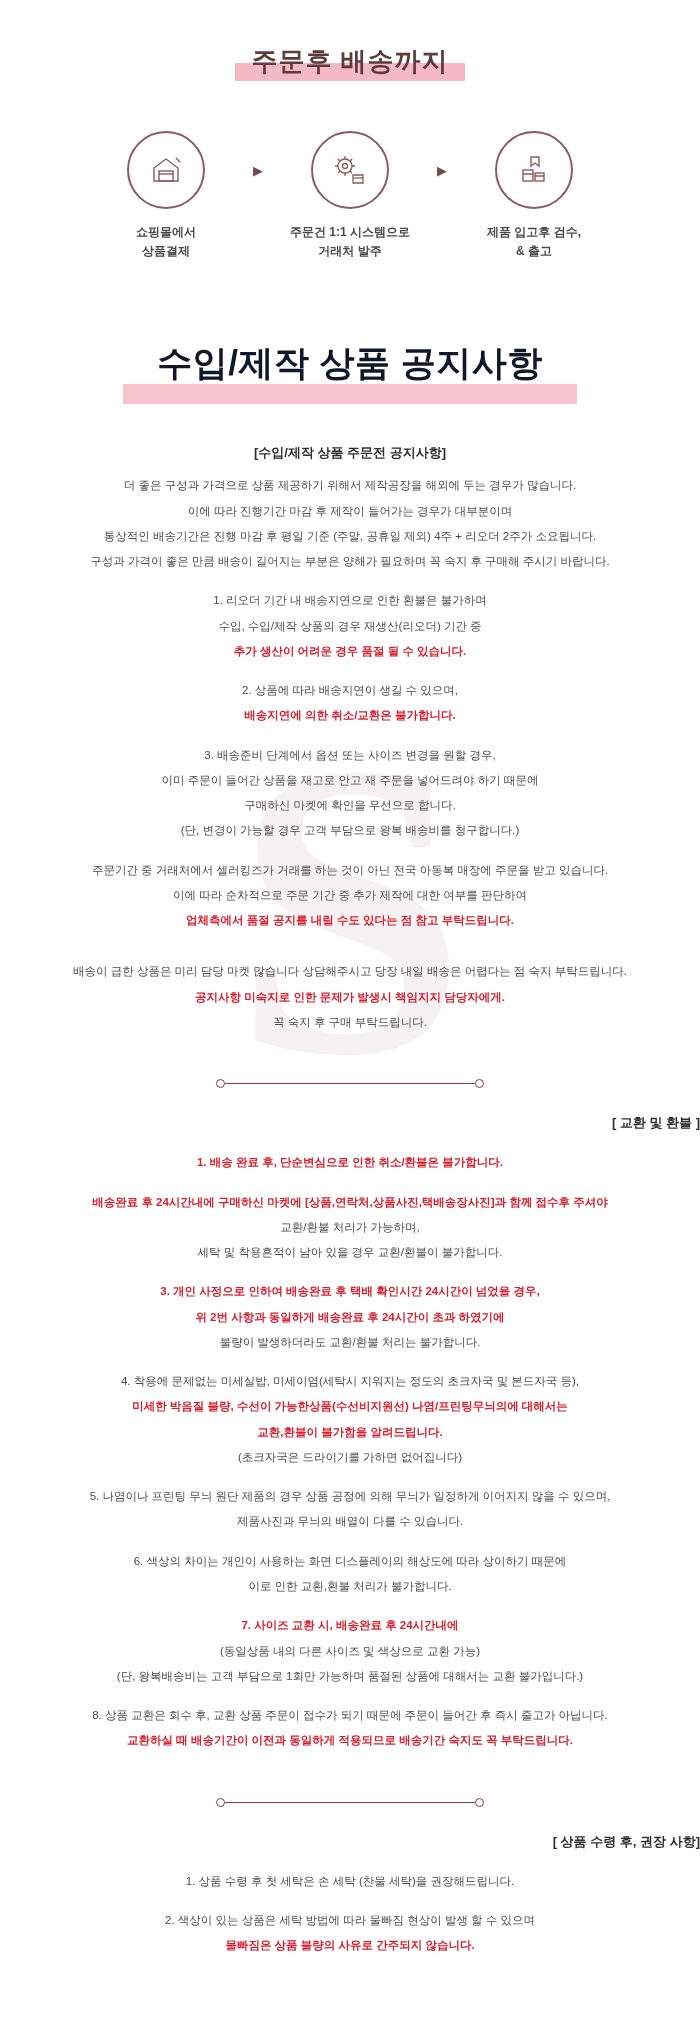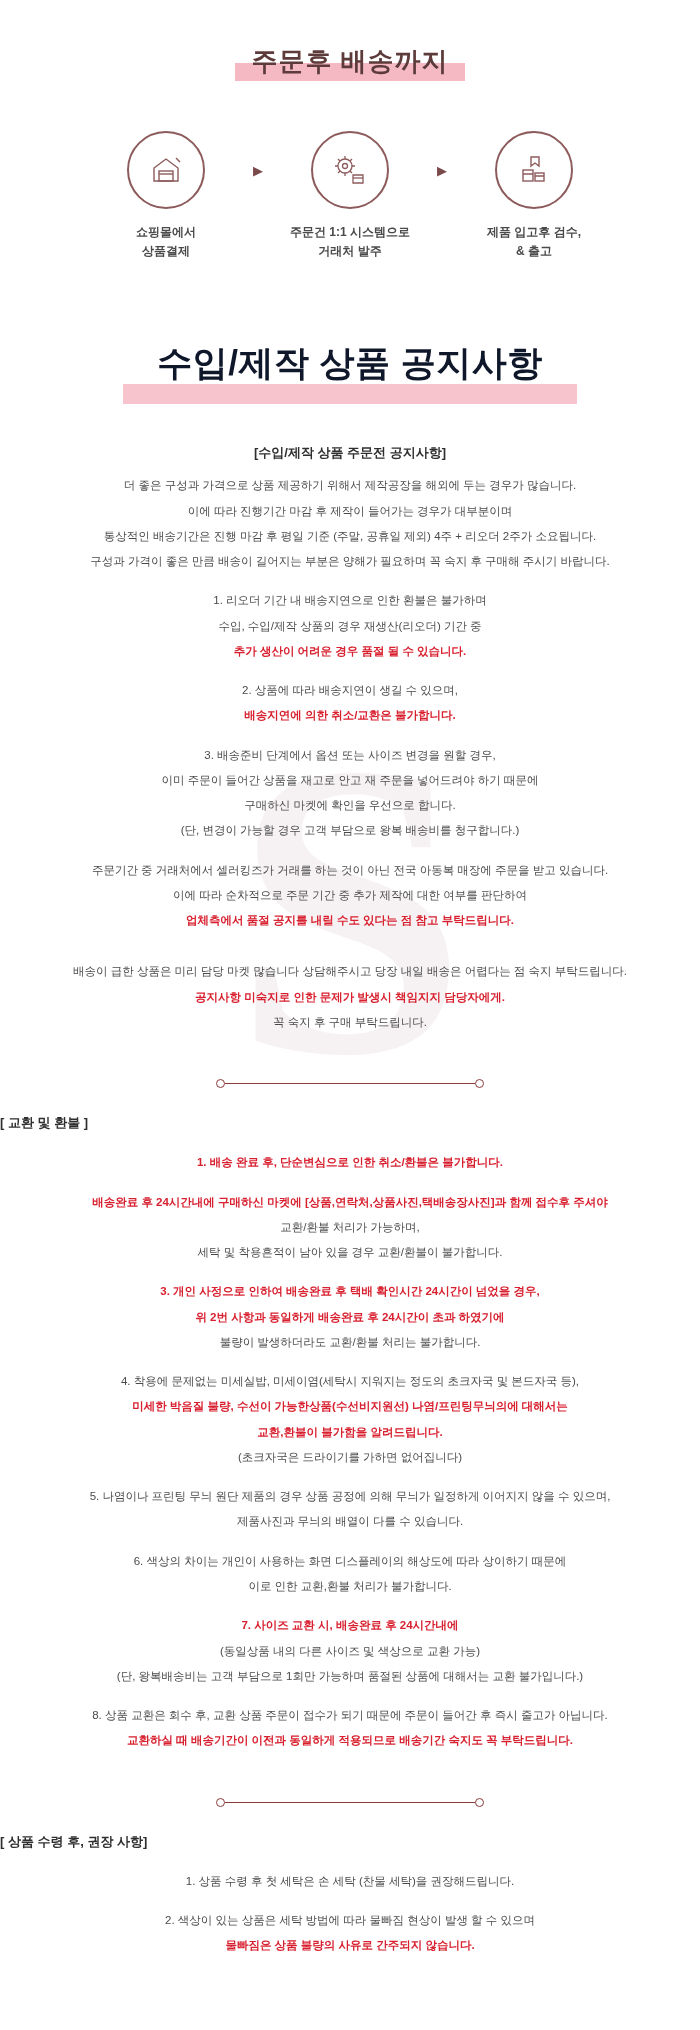--- a/index.html
+++ b/index.html
@@ -162,21 +162,21 @@
     width: 250px;
   }
   .divider .dot {
     width: 9px; height: 9px;
     border: 1px solid #8d3b3b;
     border-radius: 50%;
     margin: 0 0px;
   }
 
   .sec-head {
-    text-align: left;
+    text-align: right;
     font-weight: bold;
     font-size: 13px;
     color: #2e2e2e;
     margin-top: 26px;
   }
 </style>
 </head>
 <body>
 
 <div class="page">

